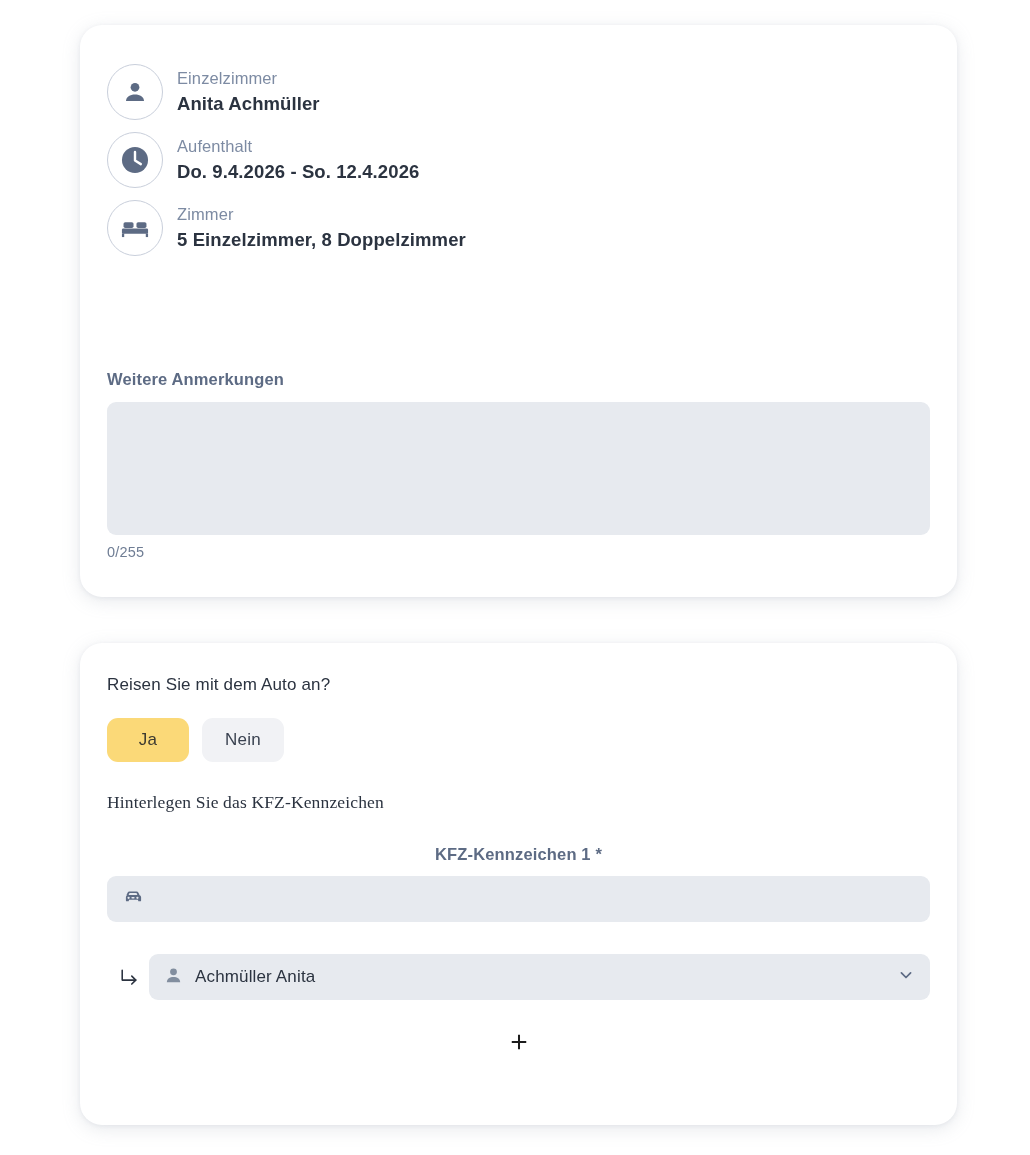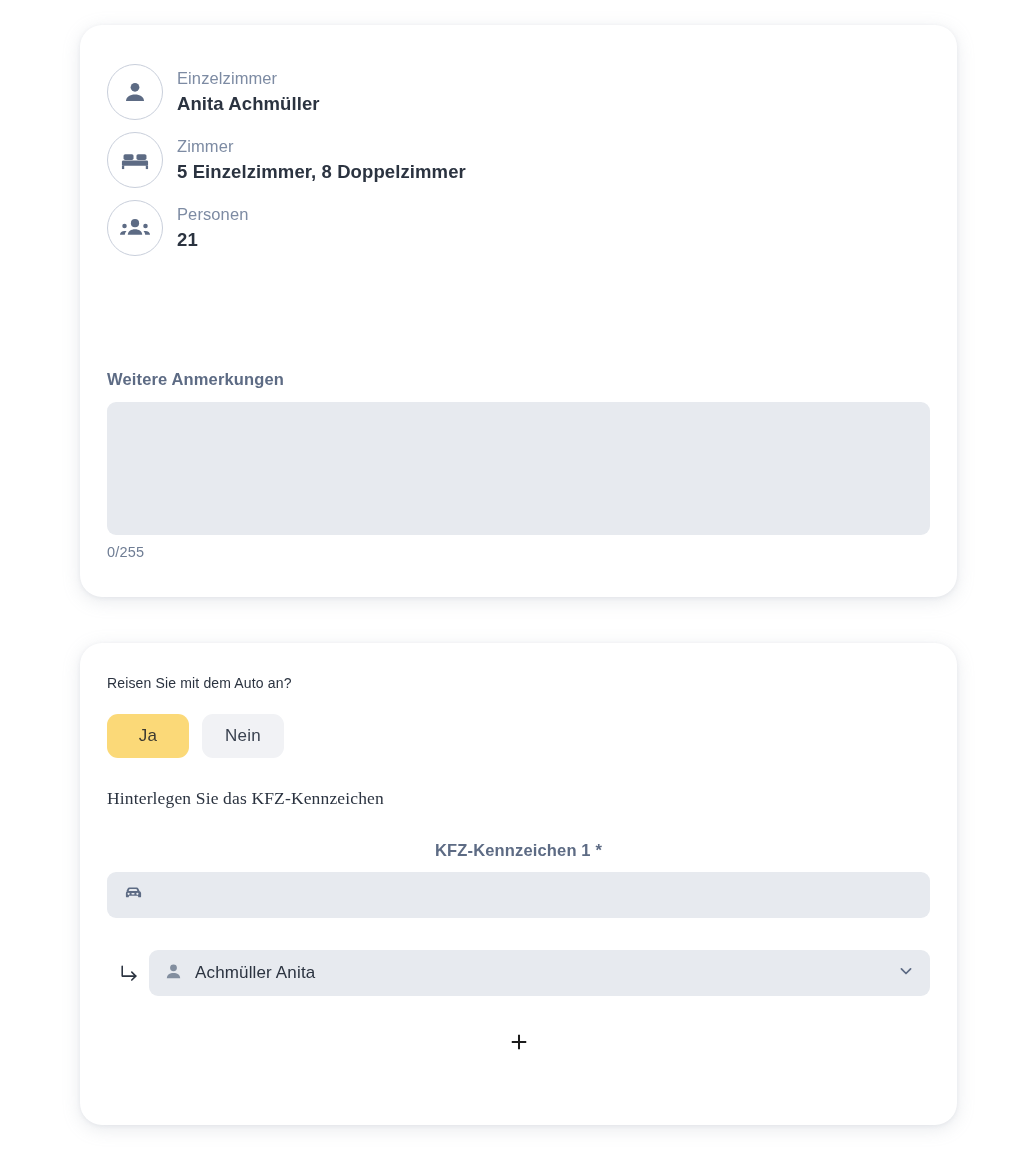--- a/index.html
+++ b/index.html
@@ -123,21 +123,21 @@
 
   
   .arrival-inner {
     position: absolute;
     top: 32px;
     left: 27px;
     right: 27px;
   }
 
   .question {
-    font-size: 14px;
+    font-size: 17px;
     color: #2b3340;
     letter-spacing: 0.15px;
     display: block;
     margin-bottom: 23px;
   }
 
   .choice-row { display: flex; gap: 13px; margin-bottom: 30px; }
 
   .choice-btn {
     border: none;
@@ -271,53 +271,49 @@
             <circle cx="12" cy="8.2" r="3.5"></circle>
             <path d="M4.8 19.2c0-3.3 3.2-5.3 7.2-5.3s7.2 2 7.2 5.3z"></path>
           </svg>
         </span>
         <span class="info-text">
           <span class="info-label">Einzelzimmer</span>
           <span class="info-value">Anita Achmüller</span>
         </span>
       </div>
 
+      <div class="info-row">
+        <span class="info-icon">
+          <svg width="34" height="34" viewBox="0 0 24 24" aria-hidden="true">
+            <circle cx="12" cy="12" r="9.2" fill="#5d6b84"></circle>
+            <path d="M12 6.4v5.9l4.1 2.6" stroke="#ffffff" stroke-width="1.7" fill="none" stroke-linecap="round" stroke-linejoin="round"></path>
+          </svg>
+        </span>
+        <span class="info-text">
+          <span class="info-label">Aufenthalt</span>
+          <span class="info-value">Do. 9.4.2026 - So. 12.4.2026</span>
+        </span>
+      </div>
 
       <div class="info-row">
         <span class="info-icon">
           <svg width="32" height="32" viewBox="0 0 24 24" fill="#5d6b84" aria-hidden="true">
             <rect x="3.4" y="7.6" width="7.5" height="4.4" rx="1.3"></rect>
             <rect x="13.1" y="7.6" width="7.5" height="4.4" rx="1.3"></rect>
             <rect x="2.2" y="12.3" width="19.6" height="4" rx="1"></rect>
             <rect x="2.2" y="16.1" width="1.7" height="2.7"></rect>
             <rect x="20.1" y="16.1" width="1.7" height="2.7"></rect>
           </svg>
         </span>
         <span class="info-text">
           <span class="info-label">Zimmer</span>
           <span class="info-value">5 Einzelzimmer, 8 Doppelzimmer</span>
         </span>
       </div>
 
-      <div class="info-row">
-        <span class="info-icon">
-          <svg width="34" height="34" viewBox="0 0 24 24" fill="#5d6b84" aria-hidden="true">
-            <circle cx="12" cy="8.6" r="2.9"></circle>
-            <path d="M6.9 16.8c0-2.5 2.3-4 5.1-4s5.1 1.5 5.1 4z"></path>
-            <circle cx="4.6" cy="10.6" r="1.6"></circle>
-            <path d="M1.4 16.8c0-1.7 1.4-2.7 3.2-2.7.5 0 1 .08 1.4.22-.7.62-1.1 1.45-1.2 2.48z"></path>
-            <circle cx="19.4" cy="10.6" r="1.6"></circle>
-            <path d="M22.6 16.8c0-1.7-1.4-2.7-3.2-2.7-.5 0-1 .08-1.4.22.7.62 1.1 1.45 1.2 2.48z"></path>
-          </svg>
-        </span>
-        <span class="info-text">
-          <span class="info-label">Personen</span>
-          <span class="info-value">21</span>
-        </span>
-      </div>
     </div>
 
     <div class="notes-block">
       <label class="notes-label">Weitere Anmerkungen</label>
       <textarea class="notes-area" placeholder="" style=""></textarea>
       <span class="notes-counter">0/255</span>
     </div>
   </section>
 
   <section class="card" id="card-arrival">

